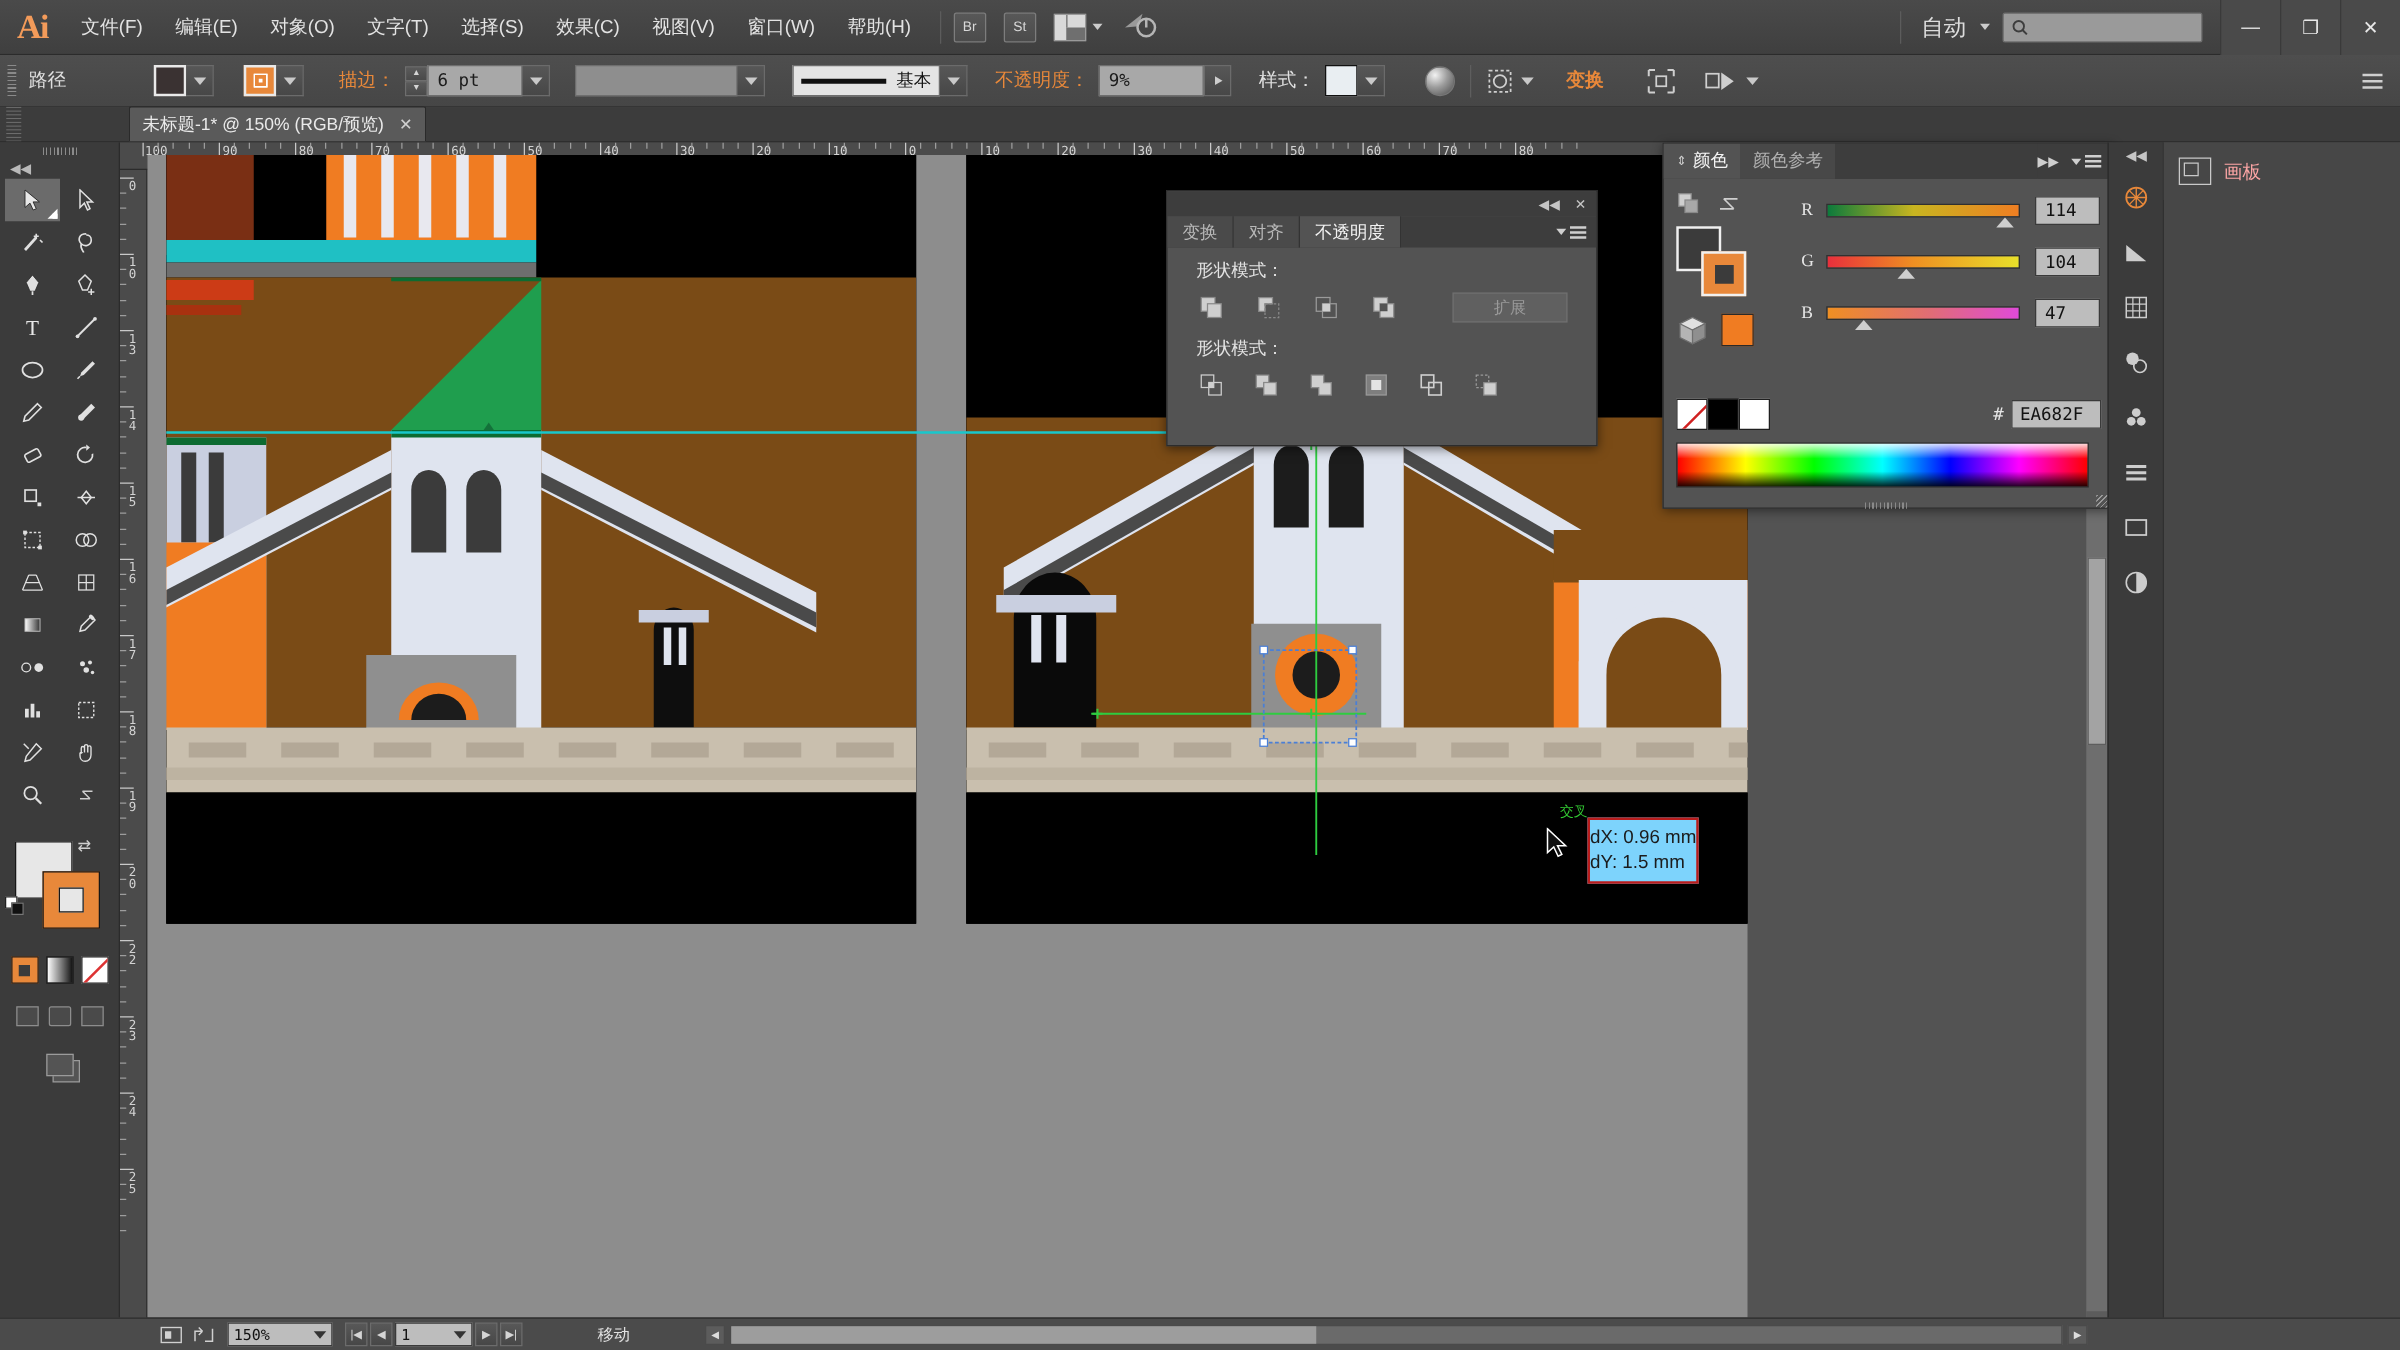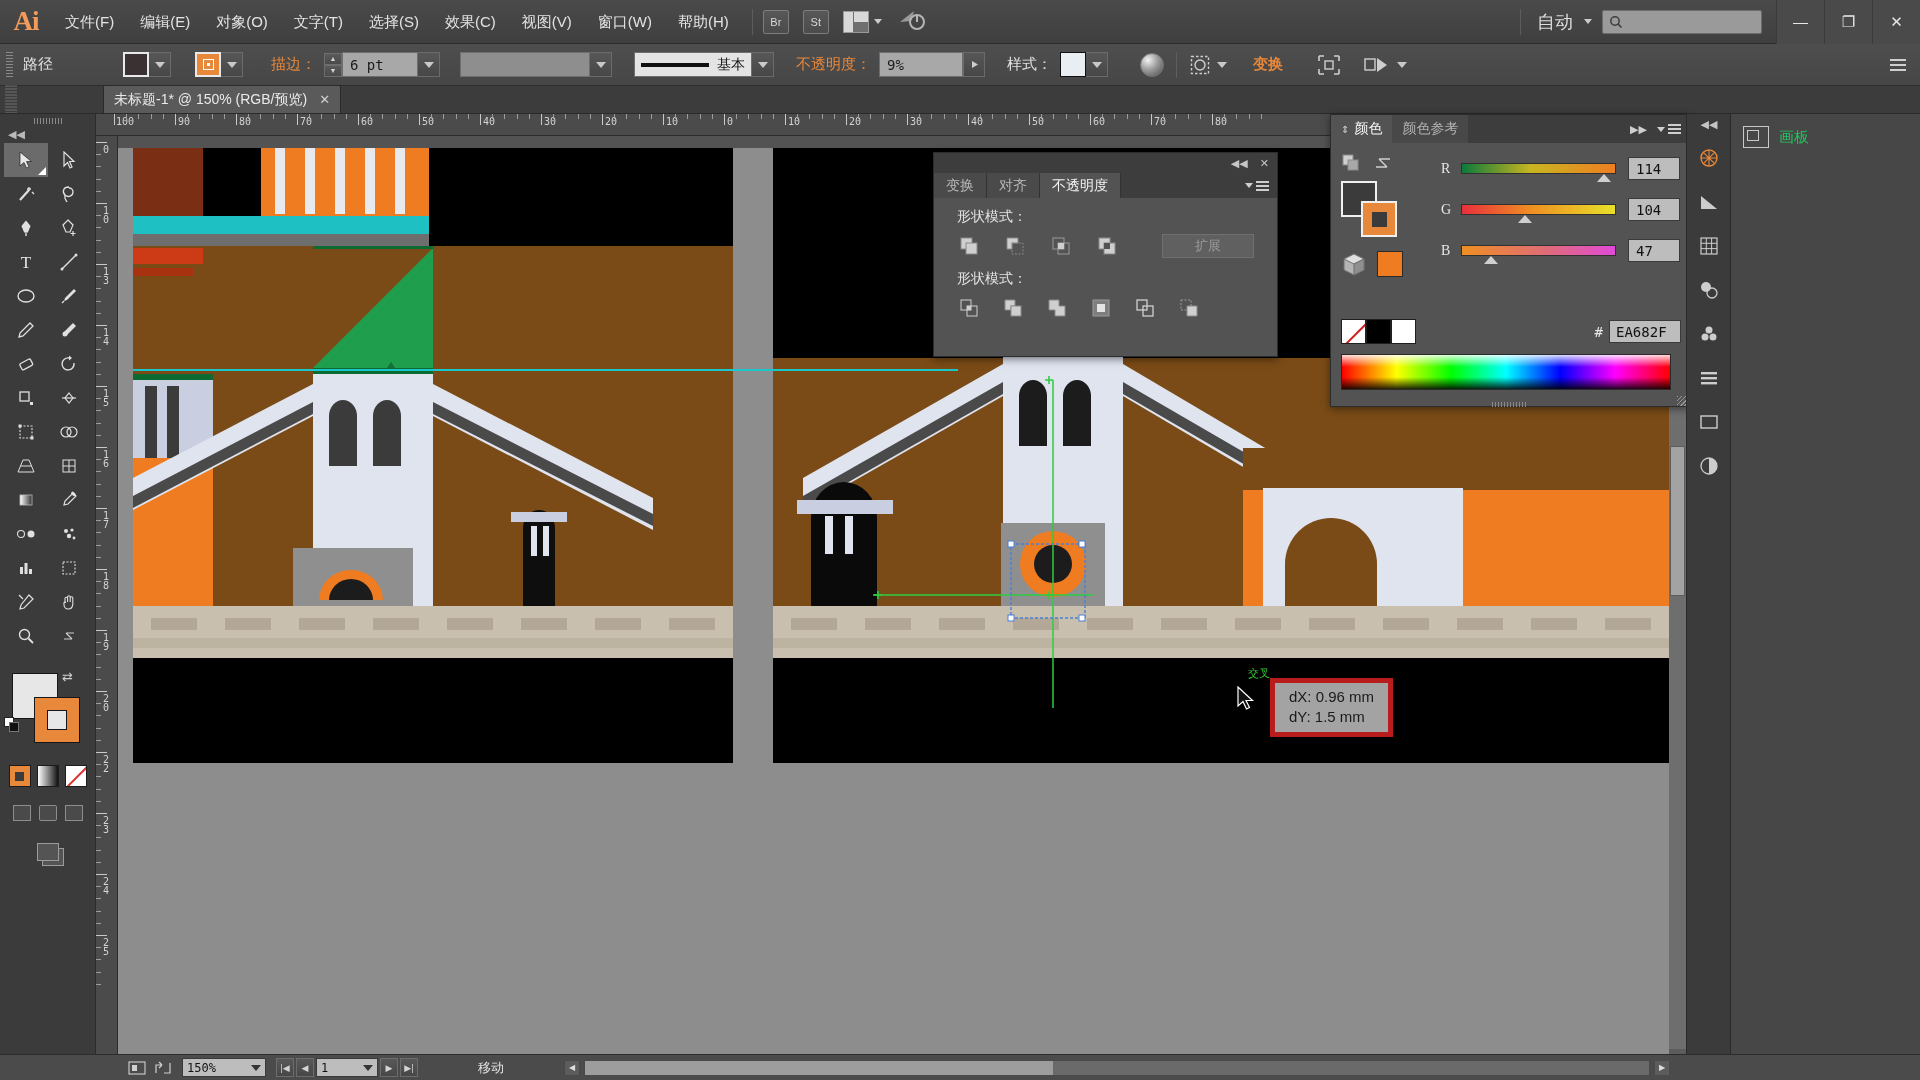--- a/index.html
+++ b/index.html
@@ -175,21 +175,21 @@
   .rtick.maj{ height:11px; background:#c9c9c9; }
   .rlab{ position:absolute; top:2px; font-size:10px; color:#d3d3d3;
          font-family:"DejaVu Sans Mono",monospace; }
   .rtickv{ position:absolute; left:0; width:7px; height:1px; background:#9d9d9d; }
   .rtickv.maj{ width:11px; background:#c9c9c9; }
   .rlabv{ position:absolute; left:5px; font-size:10px; color:#d3d3d3; line-height:9px;
           font-family:"DejaVu Sans Mono",monospace; width:10px; text-align:center;}
 
   
   .canvas{
-    position:absolute; left:118px; top:148px; width:1568px; height:930px;
+    position:absolute; left:118px; top:124px; width:1280px; height:930px;
     background:#8d8d8d; overflow:hidden;
   }
   .art{ position:absolute; background:#000; }
   .art1{ left:15px; top:0px; width:600px; height:615px; }
   .art2{ left:655px; top:0px; width:900px; height:615px; }
 
   
   .ill{ position:absolute; overflow:hidden; }
 
   
@@ -287,21 +287,21 @@
 
   
   .artpanel{
     position:absolute; left:1730px; top:114px; width:190px; height:952px;
     background:#474747; border-left:1px solid #2a2a2a;
   }
   .ap-head{ height:46px; display:flex; align-items:center; gap:10px; padding-left:12px;
             background:#474747; }
   .ap-ico{ width:26px;height:22px; border:1px solid #c9c9c9; position:relative; }
   .ap-ico::after{ content:''; position:absolute; left:3px;top:3px;width:10px;height:9px;border:1px solid #c9c9c9; }
-  .ap-title{ font-size:15px; color:#22c55e; }
+  .ap-title{ font-size:15px; color:#fca5a5; }
 
   
   .statusbar{
     position:absolute; left:0; bottom:0; width:1920px; height:26px;
     background:#4b4b4b; border-top:1px solid #2c2c2c; display:flex; align-items:center;
     font-size:12px; color:#d8d8d8;
   }
   .sb-ico{ width:26px;height:26px;display:flex;align-items:center;justify-content:center; cursor:pointer;}
   .sb-zoom{
     margin-left:6px; width:84px; height:19px; background:#bdbdbd; color:#131313; border:1px solid #3a3a3a;
@@ -321,22 +321,22 @@
     display:flex;align-items:center;justify-content:center; font-size:8px; color:#ddd; cursor:pointer;}
 
   
   .v-scroll{ position:absolute; right:0; top:136px; width:17px; height:930px; background:#6e6e6e; }
   .v-thumb{ position:absolute; left:1px; top:310px; width:15px; height:150px; background:#a3a3a3; border:1px solid #5e5e5e;}
   .v-arr{ position:absolute; left:0; width:17px;height:17px;background:#5c5c5c; display:flex;align-items:center;justify-content:center;
           font-size:8px;color:#ddd; cursor:pointer;}
 
   
   .tooltip{
-    position:absolute; left:1152px; top:530px; background:#a3a3a3; color:#1b1b1b;
-    border:5px solid #b91c1c; padding:4px 14px; font-size:15px; line-height:1.35;
+    position:absolute; left:1152px; top:530px; background:#7dd3fc; color:#1b1b1b;
+    border:2px solid #b91c1c; padding:4px 0; font-size:15px; line-height:1.35;
     box-shadow:1px 1px 3px rgba(0,0,0,.4); white-space:nowrap;
   }
   .cursor-arrow{ position:absolute; left:1118px; top:538px; }
   .sel-label{ position:absolute; left:1130px; top:518px; color:#33cc33; font-size:11px; }
 </style>
 </head>
 <body>
 
 <div class="app">
 

